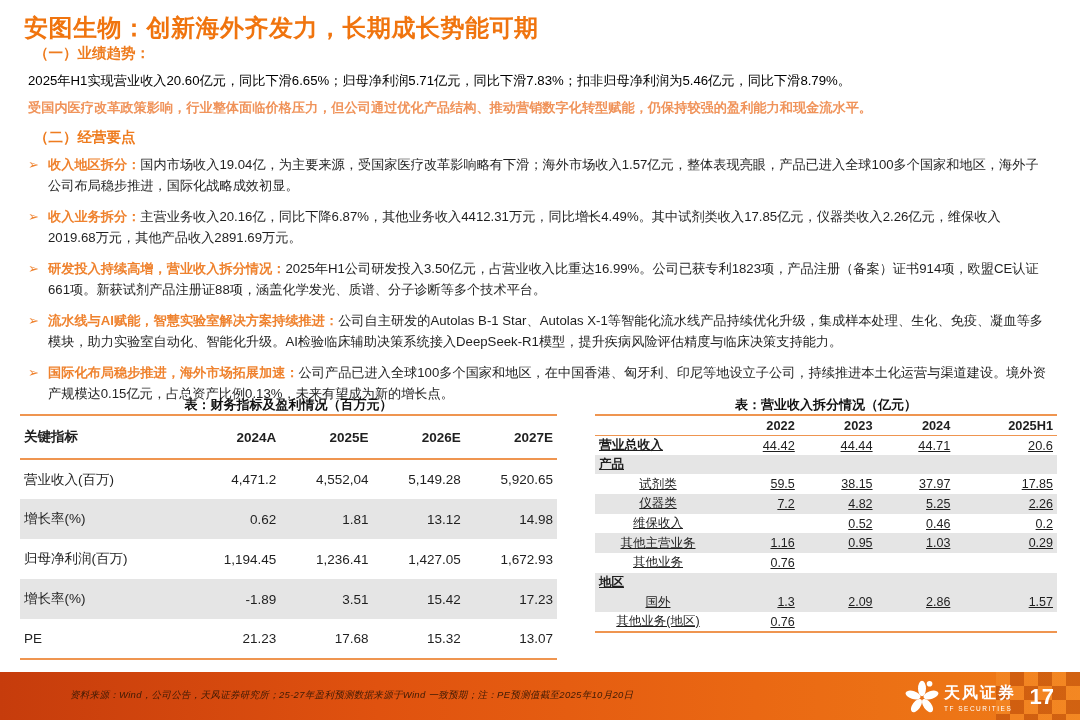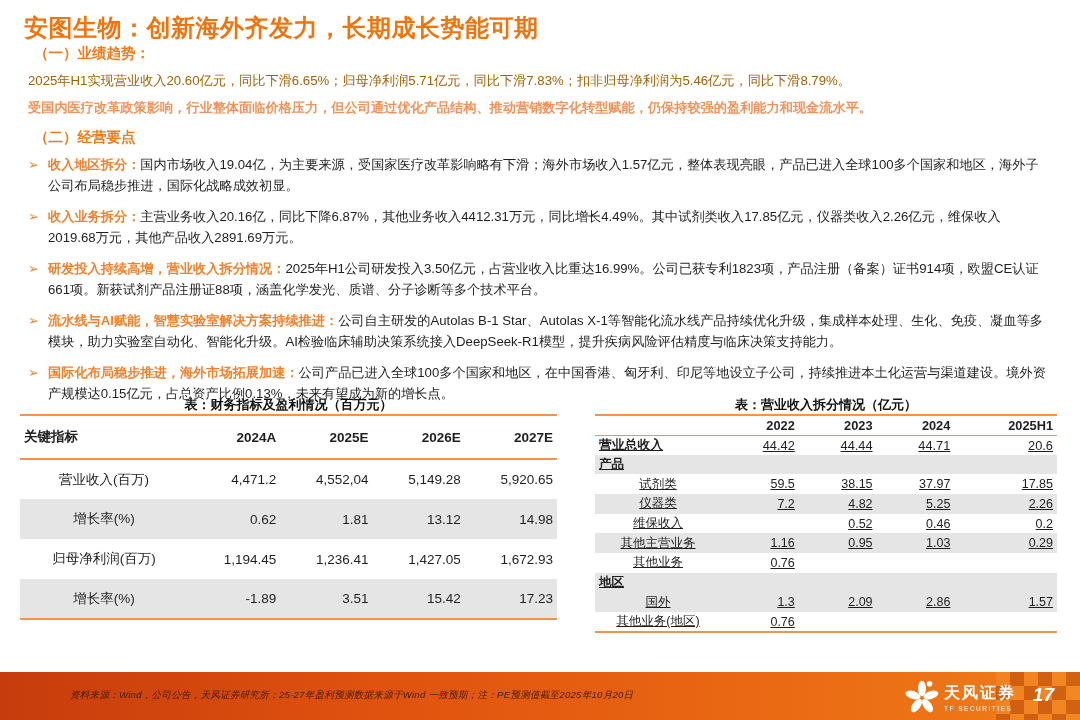--- a/index.html
+++ b/index.html
@@ -5,21 +5,21 @@
   html,body{margin:0;padding:0;background:#ffffff;}
   .page{position:relative;width:1080px;height:720px;background:#ffffff;overflow:hidden;
         font-family:"Liberation Sans","DejaVu Sans",sans-serif;color:#1f1f1f;}
 
   .title{position:absolute;left:20px;top:8px;margin:4px;font-size:24px;font-weight:bold;color:#f0740e;letter-spacing:0.5px;}
 
   .content{position:absolute;left:20px;top:42px;width:1042px;}
   .sec{color:#ee7c1f;font-weight:bold;font-size:14.5px;margin:2px 0 8px 14px;}
   .sec2{}
   .body{font-size:13.2px;line-height:20.5px;margin:0 0 6px 8px;}
-  .black{color:#a16207;}
+  .black{color:#000000;}
   .highlight{color:#f0935a;font-weight:bold;margin-bottom:10px;}
 
   .bullets{margin-top:6px;}
   .bullet{display:flex;margin:0 0 11px 8px;}
   .arrow{flex:0 0 20px;color:#ef822e;font-size:13px;line-height:20.5px;}
   .btext{margin:0;font-size:13.2px;line-height:20.5px;width:1000px;}
   .lead{color:#ef822e;font-weight:bold;}
 
   
   .tablebox{position:absolute;}
@@ -28,21 +28,21 @@
   td,th{padding:0 4px;}
   tr.gray td{background:#e5e5e5;}
 
   .left-table{left:20px;top:396px;width:537px;}
   .left-table table{border-top:2px solid #ef9550;border-bottom:2px solid #ef9550;}
   .left-table thead tr{border-bottom:2px solid #ef9550;height:44px;}
   .left-table th{font-size:13.5px;font-weight:bold;text-align:right;}
   .left-table th.lab{text-align:left;}
   .left-table tbody tr{height:40px;}
   .left-table td{font-size:13.5px;text-align:right;}
-  .left-table td.lab{text-align:center;width:160px;}
+  .left-table td.lab{text-align:left;width:160px;}
 
   .right-table{left:595px;top:396px;width:462px;}
   .right-table table{border-top:2px solid #ef9550;border-bottom:2px solid #ef9550;}
   .right-table thead tr{border-bottom:1.5px solid #ef9550;height:20px;}
   .right-table th{font-size:12.8px;font-weight:bold;text-align:right;}
   .right-table th.lab{text-align:left;width:118px;}
   .right-table tbody tr{height:19.7px;}
   .right-table td{font-size:12.5px;text-align:right;text-decoration:underline;}
   .right-table td.lab{text-align:center;}
   .right-table tr.total td{font-size:12.8px;}
@@ -52,21 +52,21 @@
   .footer{position:absolute;left:0;top:672px;width:1080px;height:48px;
           background:linear-gradient(90deg,#c63c0c 0%,#e0520f 35%,#ea6813 70%,#ef7d18 100%);}
   .source{position:absolute;left:70px;top:17px;font-size:9.5px;font-style:italic;color:#3d1a05;letter-spacing:0.3px;}
   .brand{position:absolute;left:905px;top:6px;display:flex;align-items:center;}
   .brandtext{margin-left:5px;}
   .brand .cn{color:#ffffff;font-size:16px;font-weight:bold;letter-spacing:2px;}
   .brand .en{color:#ffffff;font-size:6.5px;letter-spacing:1.5px;margin-top:1px;}
   .checker{position:absolute;right:0;top:0;width:84px;height:48px;
            background:repeating-conic-gradient(rgba(140,35,0,0.30) 0% 25%, rgba(255,170,70,0.22) 0% 50%);
            background-size:28px 28px;}
-  .pagenum{position:absolute;right:26px;top:12px;color:#ffffff;font-size:19px;font-weight:bold;font-style:italic;}
+  .pagenum{position:absolute;right:26px;top:12px;color:#ffffff;font-size:22px;font-weight:bold;}
 </style>
 </head>
 <body>
 
 <div class="page">
 
   <h1 class="title">安图生物：创新海外齐发力，长期成长势能可期</h1>
 
   <div class="content">
     <div class="sec">（一）业绩趋势：</div>
@@ -142,20 +142,27 @@
           </tr>
 
           <tr class="gray">
             <td class="lab">增长率(%)</td>
             <td>-1.89</td>
             <td>3.51</td>
             <td>15.42</td>
             <td>17.23</td>
           </tr>
 
+          <tr>
+            <td class="lab">PE</td>
+            <td>21.23</td>
+            <td>17.68</td>
+            <td>15.32</td>
+            <td>13.07</td>
+          </tr>
         </tbody>
     </table>
   </div>
 
   <div class="tablebox right-table">
     <div class="tbl-title">表：营业收入拆分情况（亿元）</div>
     <table>
       <thead>
         <tr>
           <th class="lab"></th>

